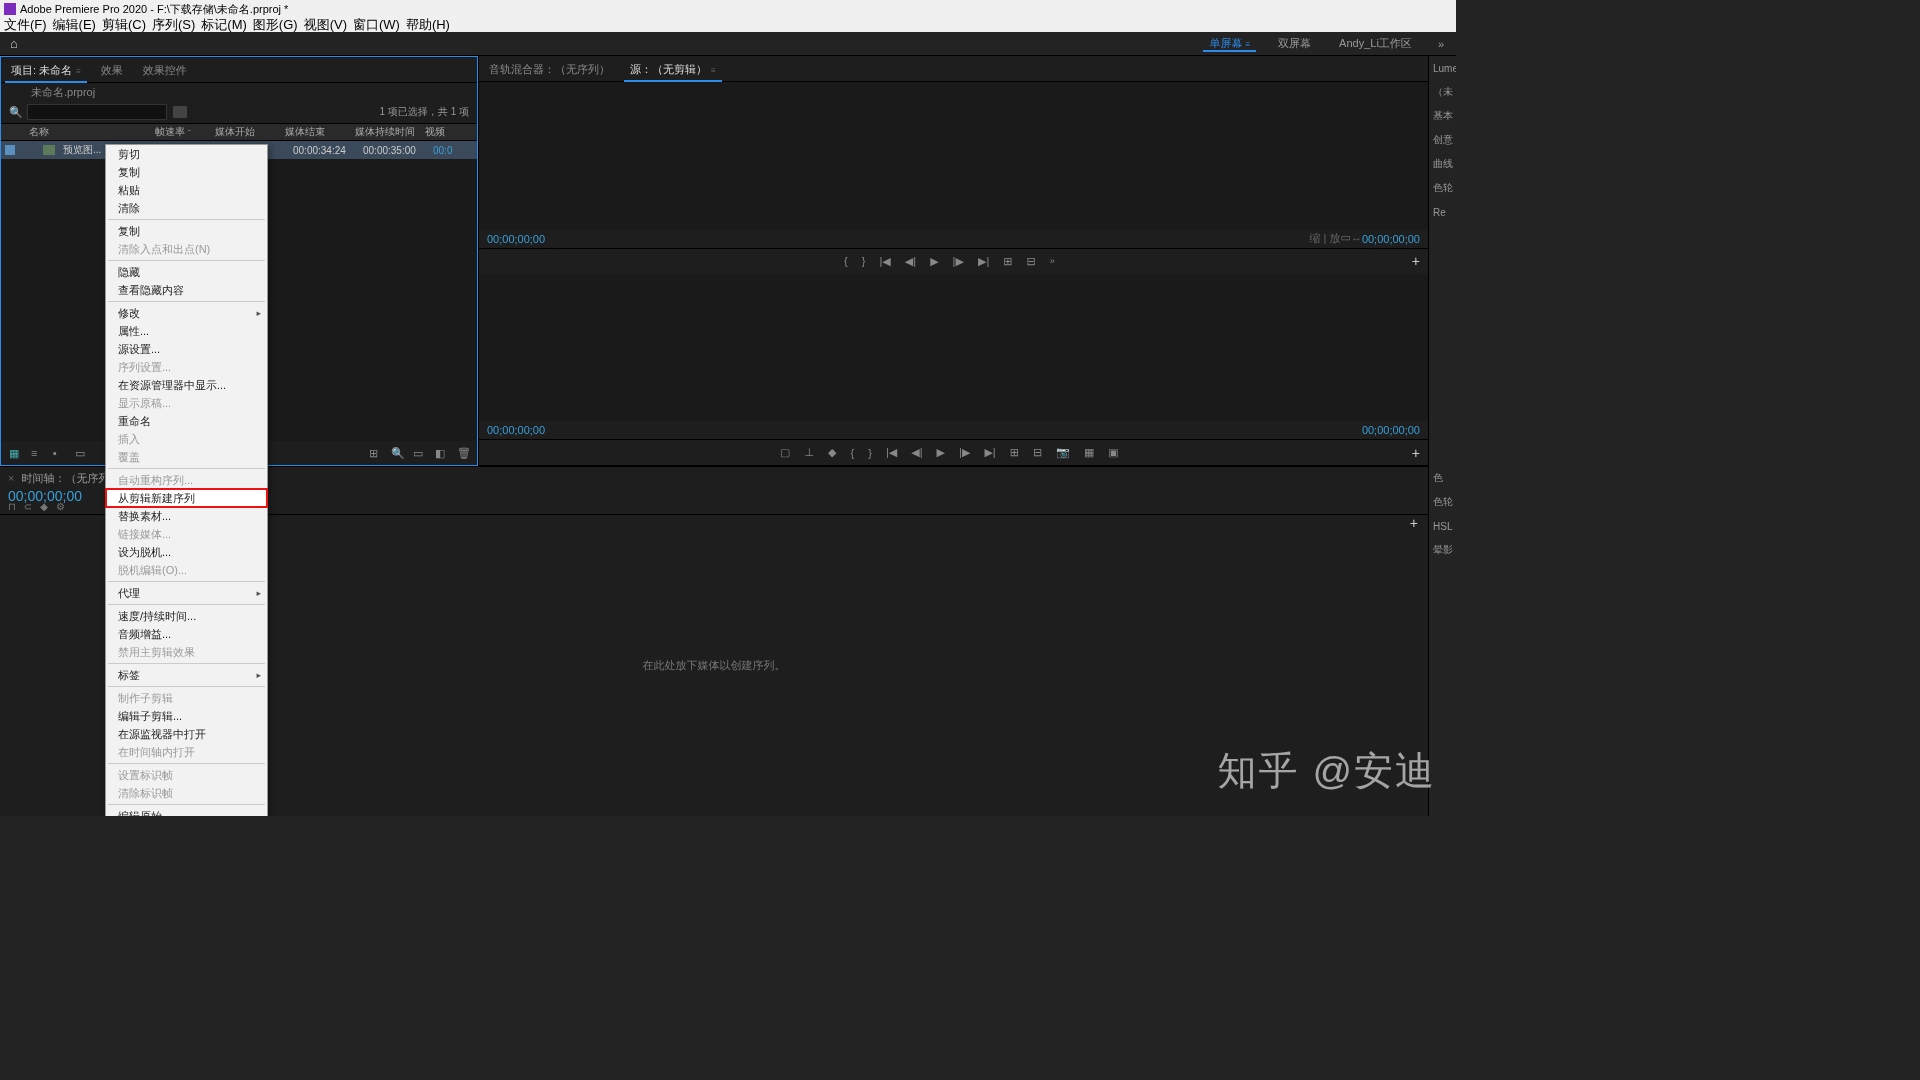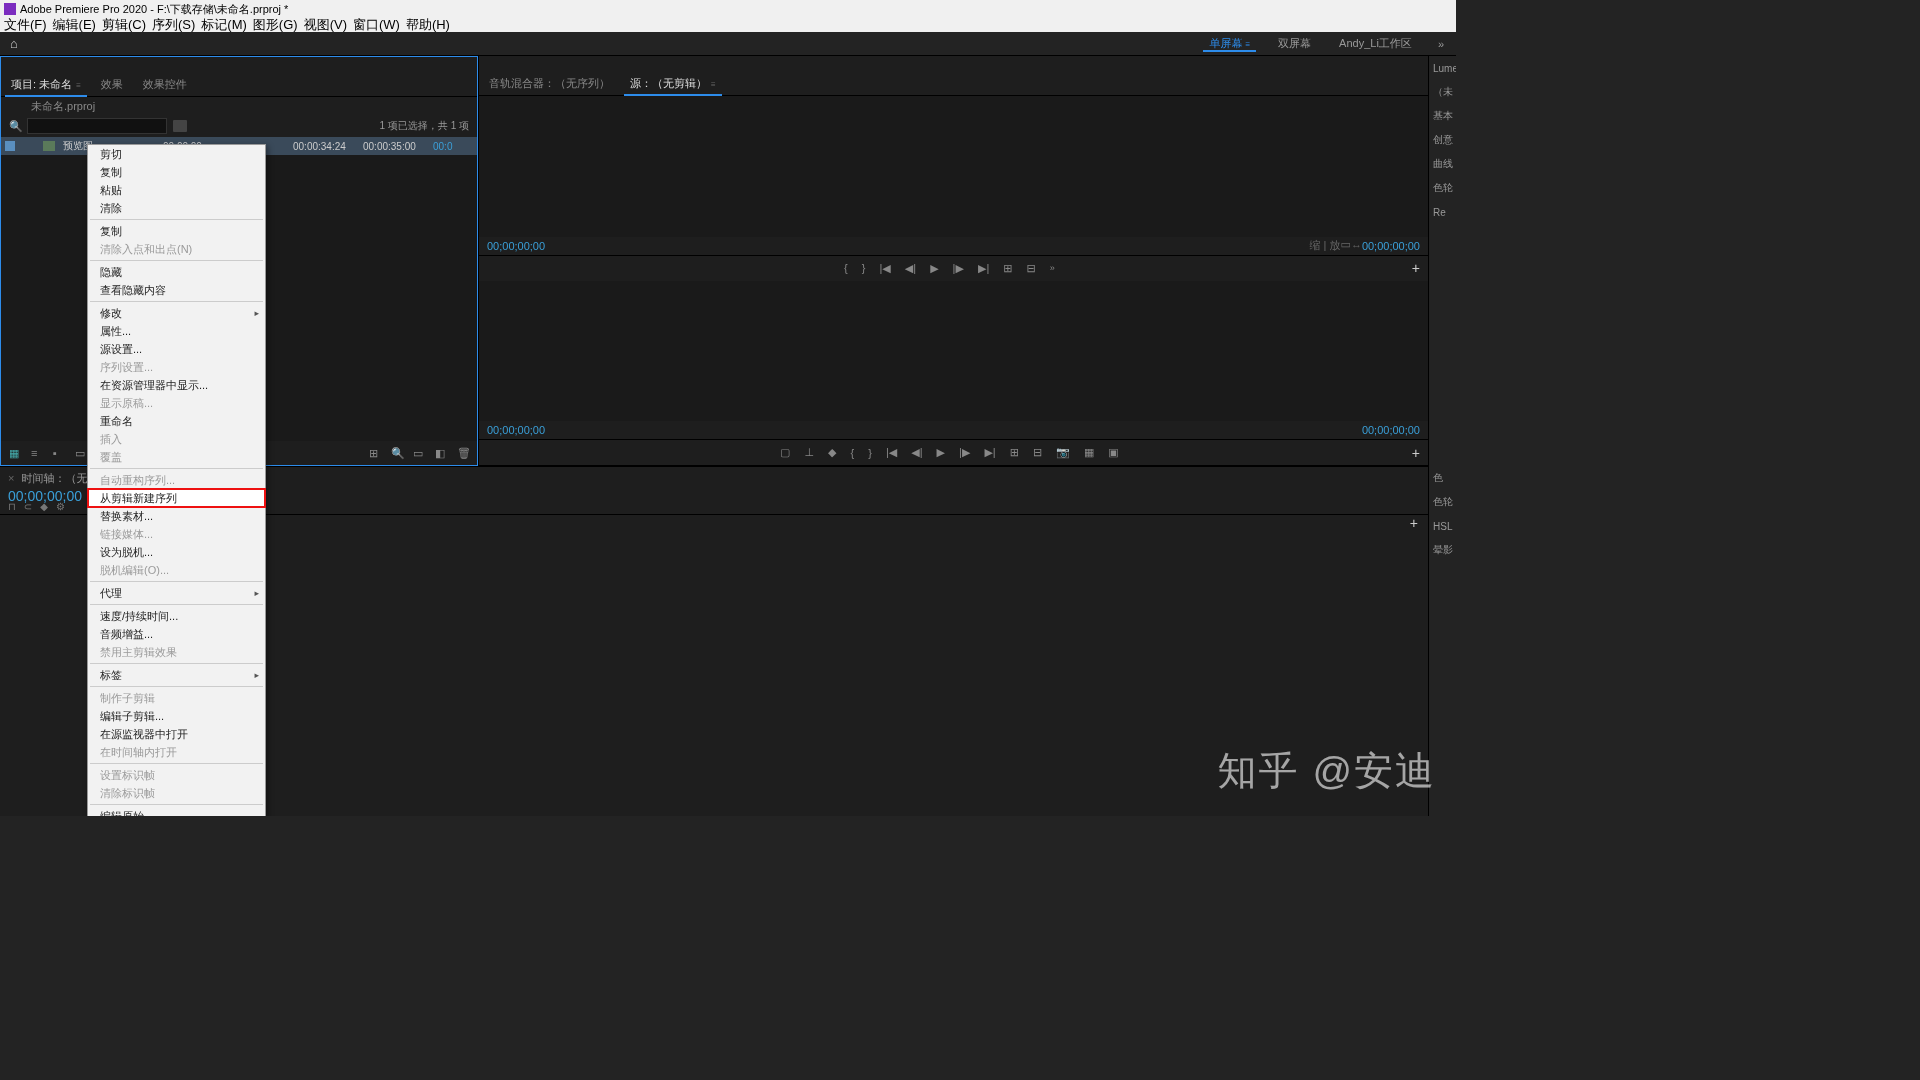--- a/index.html
+++ b/index.html
@@ -16,21 +16,21 @@
 
 .workspacebar { height:24px; background:#232323; display:flex; align-items:center; border-bottom:1px solid #000; }
 .workspacebar .home { padding:0 10px; color:#ccc; font-size:13px; }
 .workspacebar .spacer { flex:1; }
 .workspacebar .ws-item { padding:0 14px; color:#999; font-size:11px; position:relative; }
 .workspacebar .ws-item.active { color:#2d8ceb; }
 .workspacebar .ws-item.active::after { content:""; position:absolute; left:8px; right:8px; bottom:-1px; height:2px; background:#2d8ceb; }
 .workspacebar .ws-arrow { padding:0 12px; color:#999; }
 
 
-.tabs-row { display:flex; height:40px; align-items:flex-end; border-bottom:1px solid #000; }
+.tabs-row { display:flex; height:26px; align-items:flex-end; border-bottom:1px solid #000; }
 .tab { padding:4px 10px 4px 10px; color:#888; font-size:11px; cursor:default; position:relative; }
 .tab.active { color:#ddd; }
 .tab.active::after { content:""; position:absolute; left:4px; right:4px; bottom:-1px; height:2px; background:#2d8ceb; }
 .tab .menu-tri { font-size:8px; margin-left:4px; color:#666; }
 
 
 .main { display:grid; grid-template-columns:478px 1fr 28px; grid-template-rows:410px 1fr; height:calc(816px - 18px - 14px - 24px); }
 
 
 .project-panel { border:1px solid #000; background:#1e1e1e; display:flex; flex-direction:column; position:relative; }
@@ -80,21 +80,21 @@
 .tl-tc { color:#3a9fd8; font-size:14px; margin-top:2px; }
 .tl-tools { position:absolute; left:8px; bottom:2px; display:flex; gap:8px; color:#777; font-size:10px; }
 .tl-body { flex:1; display:flex; align-items:center; justify-content:center; color:#777; font-size:11px; }
 .tl-plus { position:absolute; right:10px; top:48px; color:#ccc; font-size:14px; }
 
 
 .tl-right-strip { grid-column:3; background:#232323; border-left:1px solid #000; }
 .tl-right-strip .lrow { height:24px; display:flex; align-items:center; padding-left:4px; color:#999; font-size:10px; }
 
 
-.ctx { position:absolute; left:87px; top:144px; width:179px; background:#f2f2f2; color:#222; border:1px solid #999; box-shadow:2px 2px 6px rgba(0,0,0,.4); font-size:11px; z-index:100; }
+.ctx { position:absolute; left:105px; top:144px; width:163px; background:#f2f2f2; color:#222; border:1px solid #999; box-shadow:2px 2px 6px rgba(0,0,0,.4); font-size:11px; z-index:100; }
 .ctx .mi { padding:2px 10px 2px 12px; line-height:14px; position:relative; }
 .ctx .mi.disabled { color:#9a9a9a; }
 .ctx .mi.sub::after { content:"▸"; position:absolute; right:6px; top:2px; font-size:9px; color:#555; }
 .ctx .mi.disabled.sub::after { color:#bbb; }
 .ctx .sep { height:1px; background:#ccc; margin:2px 2px; }
 .ctx .mi.highlight { outline:2px solid #e11; outline-offset:-1px; background:#fff; }
 
 
 .watermark { position:absolute; right:20px; bottom:18px; color:rgba(255,255,255,.6); font-size:39px; font-weight:500; letter-spacing:2px; pointer-events:none; }
 </style>
@@ -134,20 +134,28 @@
       <span class="tab active"><span>项目: 未命名</span><span class="menu-tri">≡</span></span>
       <span class="tab">效果</span>
       <span class="tab">效果控件</span>
     </div>
     <div class="proj-sub">未命名.prproj</div>
     <div class="proj-search-row">
       <span class="search-icon">🔍</span>
       <input class="search-input" placeholder="" style="">
       <span class="folder-btn"></span>
       <span class="proj-info">1 项已选择，共 1 项</span>
+    </div>
+    <div class="proj-header">
+      <span class="ph-cell ph-name">名称</span>
+      <span class="ph-cell ph-fps"><span>帧速率</span><span class="sort-arrow">ˇ</span></span>
+      <span class="ph-cell ph-start">媒体开始</span>
+      <span class="ph-cell ph-end">媒体结束</span>
+      <span class="ph-cell ph-dur">媒体持续时间</span>
+      <span class="ph-cell ph-vid">视频</span>
     </div>
     <div class="proj-row">
       <span class="pr-chip"></span>
       <span style="width:20px"></span>
       <span class="pr-icon"></span>
       <span class="ph-cell" style="flex:0 0 100px">预览图...</span>
       <span class="ph-cell ph-fps">00:00:00</span>
       <span class="ph-cell ph-start"></span>
       <span class="ph-cell ph-end">00:00:34:24</span>
       <span class="ph-cell ph-dur">00:00:35:00</span>
@@ -247,20 +255,23 @@
       <span class="tl-title">时间轴：（无序列）</span>
       <div class="tl-tc">00;00;00;00</div>
       <div class="tl-tools">
         <span>⊓</span>
         <span>⊂</span>
         <span>◆</span>
         <span>⚙</span>
       </div>
     </div>
     <span class="tl-plus">+</span>
+    <div class="tl-body">
+      <span>在此处放下媒体以创建序列。</span>
+    </div>
   </div>
 
   <div class="tl-right-strip">
     <div class="lrow">色</div>
     <div class="lrow">色轮</div>
     <div class="lrow">HSL</div>
     <div class="lrow">晕影</div>
   </div>
 
 </div>

